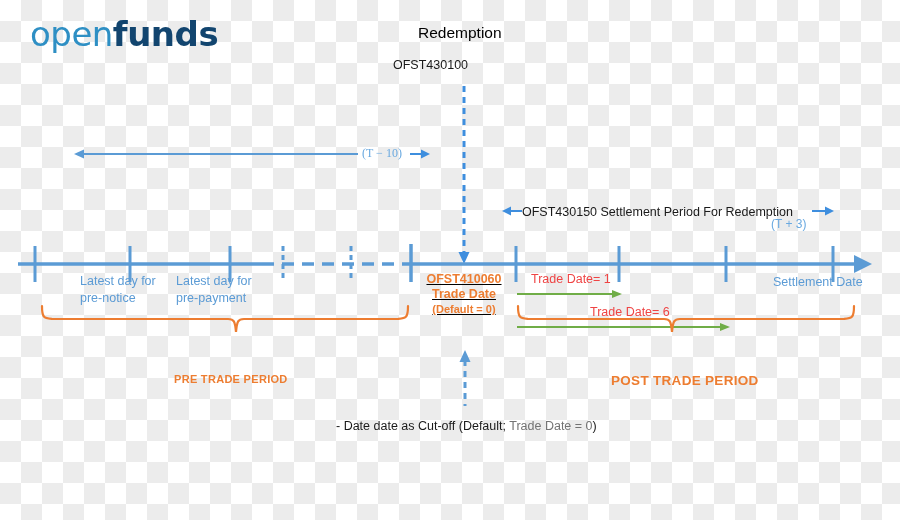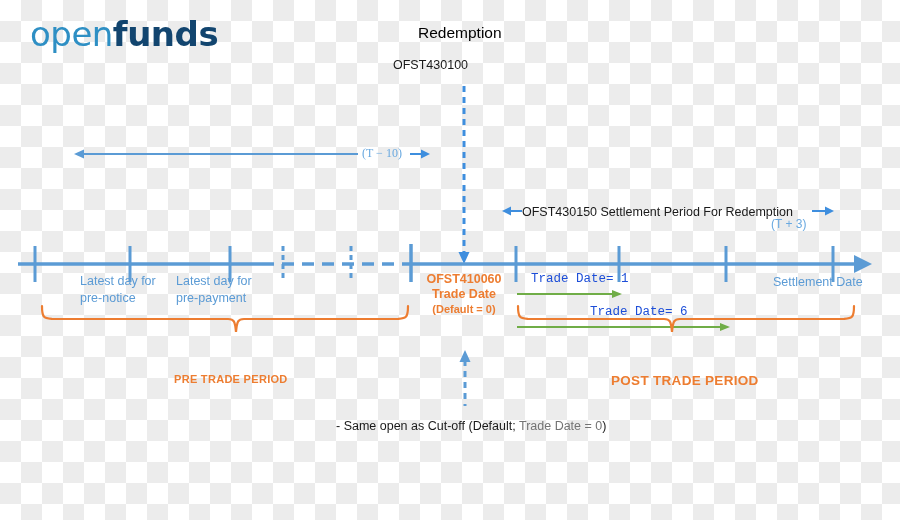--- a/index.html
+++ b/index.html
@@ -32,21 +32,21 @@
   .txt{color:#1a1a1a;font-size:12.5px;line-height:17px;white-space:pre;}
   #title-redemption{left:418px;top:24px;font-size:15.5px;color:#000000;}
   #cutoff-block{left:393px;top:57px;}
   #notice-block{left:100px;top:117px;}
 
   .blue-lbl{color:#6aa9e0;font-size:12px;}
   .tl-lbl{color:#5b9bd5;font-size:12.5px;line-height:17px;white-space:pre;margin-left:40px;}
 
   .orange{color:#737373;}
   .orange-b{color:#ed7d31;font-weight:bold;}
-  .green{color:#1d4ed8;font-family:Liberation Mono, monospace;}
+  .green{color:#ef4444;}
 
   svg{overflow:visible;display:block;}
 </style>
 </head>
 <body>
 
 <div id="canvas"></div>
 
 <div class="abs nosel" id="logo">
   <span class="open">open</span><span class="funds">funds</span>
@@ -110,21 +110,21 @@
   <line x1="726" y1="10" x2="726" y2="46" stroke="#5b9bd5" stroke-width="3"></line>
   <line x1="833" y1="10" x2="833" y2="46" stroke="#5b9bd5" stroke-width="3"></line>
 </svg>
 
 <div class="abs nosel tl-lbl" style="left:40px;top:273px;">Latest day for
 pre-notice</div>
 <div class="abs nosel tl-lbl" style="left:136px;top:273px;">Latest day for
 pre-payment</div>
 <div class="abs nosel tl-lbl" style="left:733px;top:274px;">Settlement Date</div>
 
-<div class="abs nosel" style="left:422px;top:272px;text-align:center;width:84px;">
+<div class="abs nosel" style="left:422px;top:272px;text-align:center;width:84px;text-decoration:underline;">
   <div class="orange-b" style="font-size:12.5px;line-height:15px;">OFST410060</div>
   <div class="orange-b" style="font-size:12.5px;line-height:15px;">Trade Date</div>
   <div class="orange-b" style="font-size:11px;line-height:14px;">(Default = 0)</div>
 </div>
 
 <div class="abs nosel green" style="left:531px;top:272px;font-size:12.5px;">Trade Date= 1</div>
 <svg class="abs" style="left:514px;top:288px;" width="118" height="12">
   <line x1="3" y1="6" x2="100" y2="6" stroke="#70ad47" stroke-width="2"></line>
   <polygon points="108,6 98,2 98,10" fill="#70ad47"></polygon>
 </svg>
@@ -146,14 +146,14 @@
            C 167,19 168,17 174,17 L 338,17 C 346,16 348,16 348,4" fill="none" stroke="#ed7d31" stroke-width="2.2" stroke-linecap="round"></path>
 </svg>
 <div class="abs nosel orange-b" style="left:611px;top:373px;font-size:13.5px;letter-spacing:0.3px;">POST TRADE PERIOD</div>
 
 <svg class="abs" style="left:456px;top:348px;" width="20" height="62">
   <polygon points="9,2 3.5,14 14.5,14" fill="#5b9bd5"></polygon>
   <line x1="9" y1="12" x2="9" y2="58" stroke="#5b9bd5" stroke-width="3" stroke-dasharray="6,5"></line>
 </svg>
 
 <div class="abs nosel" style="left:336px;top:418px;">
-  <div class="txt"><span>- Same open as Cut-off (Default; </span><span class="orange">Trade Date = 0</span><span>)</span></div>
+  <div class="txt"><span>- Date date as Cut-off (Default; </span><span class="orange">Trade Date = 0</span><span>)</span></div>
 </div>
 
 </body></html>

